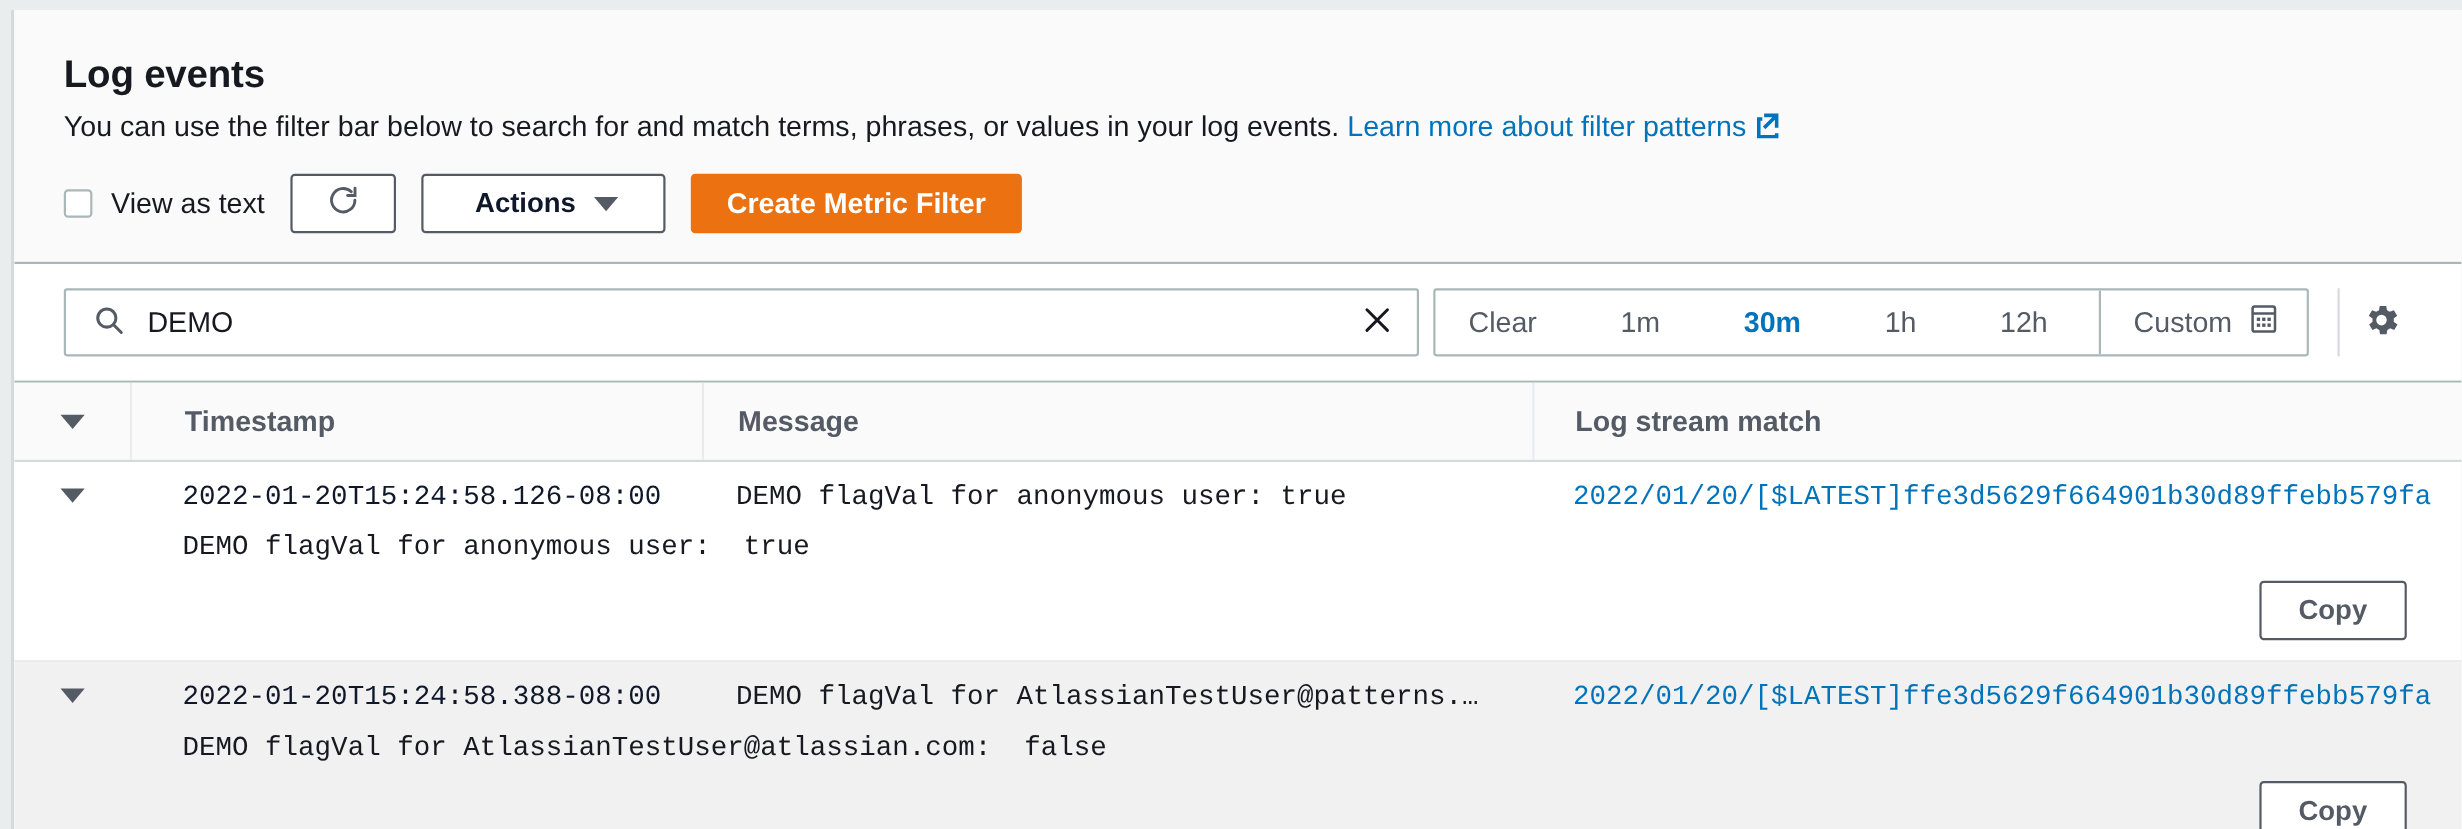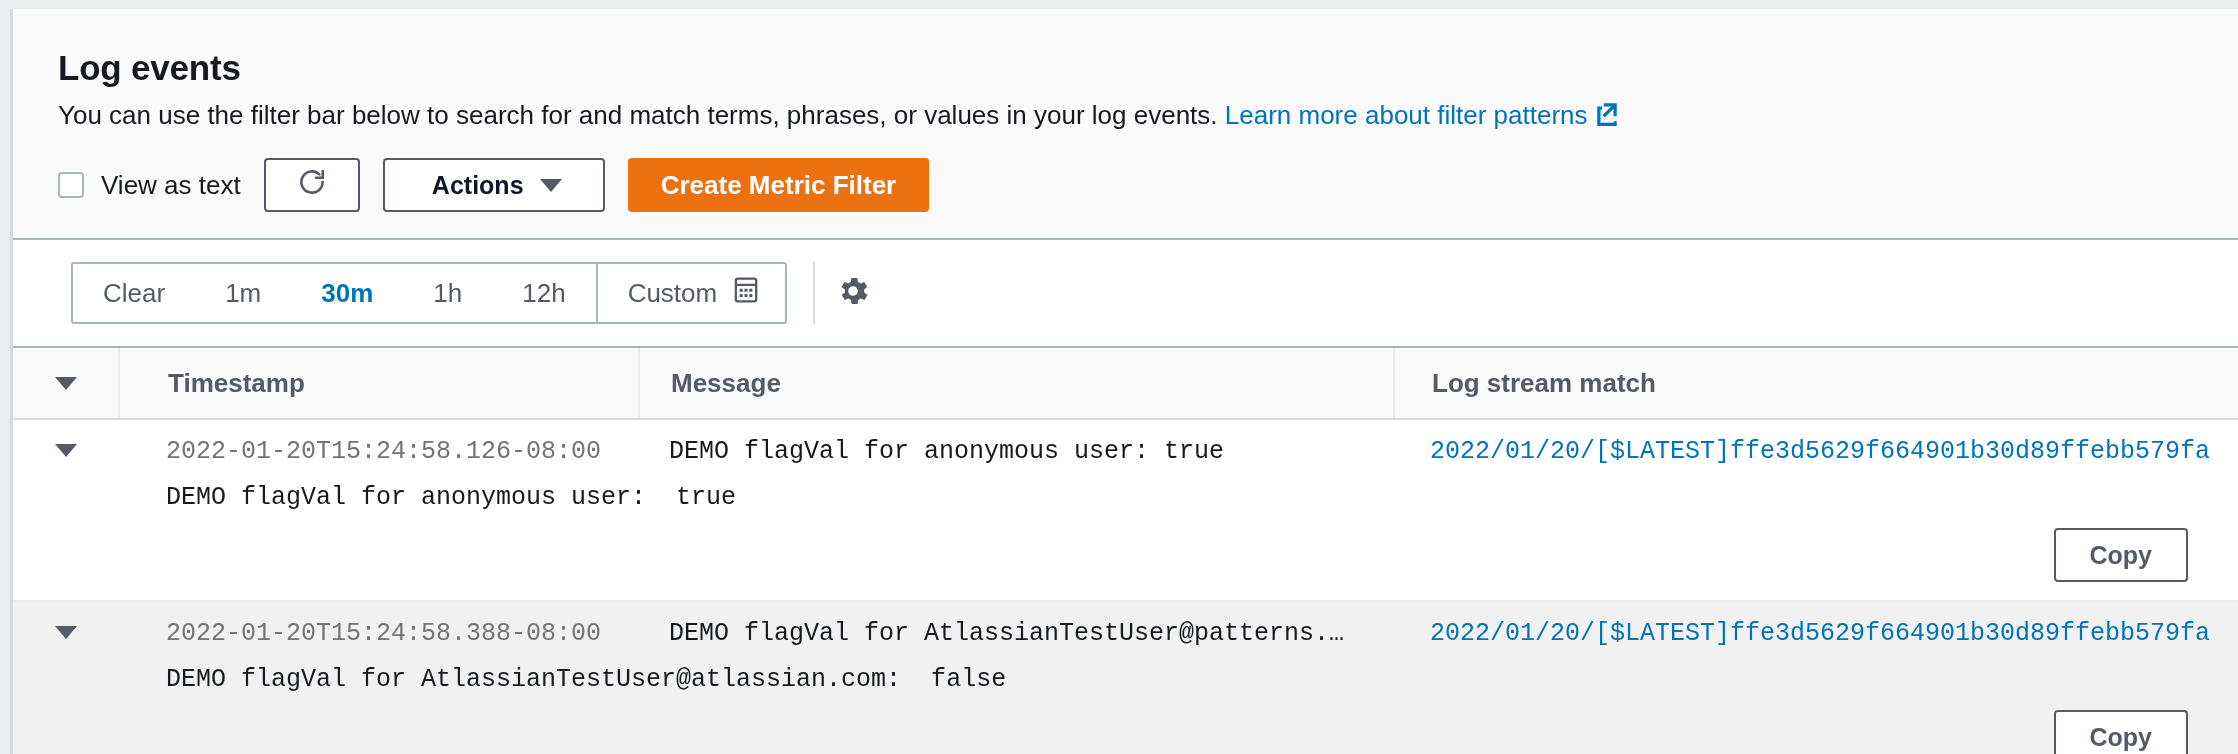--- a/index.html
+++ b/index.html
@@ -173,20 +173,21 @@
 
   .range-group {
     display: flex;
     align-items: stretch;
     height: 62px;
     margin-left: 13px;
     border: 2px solid #aab7b8;
     border-radius: 3px;
     background: #fff;
     overflow: hidden;
+    gap: 16px;
   }
 
   .range-btn {
     display: flex;
     align-items: center;
     justify-content: center;
     padding: 0 30px;
     font-size: 26px;
     color: #545b64;
     cursor: pointer;
@@ -272,21 +273,21 @@
     justify-content: center;
     padding-top: 7px;
     cursor: pointer;
   }
 
   .row-ts {
     width: 520px;
     flex: none;
     padding-left: 48px;
     font-family: "Liberation Mono", monospace;
-    color: #737373;
+    color: #0f172a;
     font-size: 25px;
     white-space: nowrap;
   }
 
   .row-msg {
     width: 755px;
     flex: none;
     padding-left: 31px;
     font-family: "Liberation Mono", monospace;
     color: #16191f;
@@ -369,20 +370,34 @@
         <button class="btn btn-actions">
           <span>Actions</span>
           <span class="caret"></span>
         </button>
 
         <button class="btn btn-primary">Create Metric Filter</button>
       </div>
     </div>
 
     <div class="filter-row">
+      <div class="search-box">
+        <span class="search-icon">
+          <svg width="30" height="30" viewBox="0 0 24 24" fill="none" stroke="#545b64" stroke-width="2.2" stroke-linecap="round">
+            <circle cx="10.5" cy="10.5" r="6.6"></circle>
+            <path d="M15.4 15.4L21 21"></path>
+          </svg>
+        </span>
+        <input class="search-value" type="text" value="DEMO" style="">
+        <span class="clear-x">
+          <svg width="32" height="32" viewBox="0 0 24 24" fill="none" stroke="#16191f" stroke-width="2" stroke-linecap="round">
+            <path d="M5 5l14 14M19 5L5 19"></path>
+          </svg>
+        </span>
+      </div>
 
       <div class="range-group">
         <button class="range-btn">Clear</button>
         <button class="range-btn">1m</button>
         <button class="range-btn active">30m</button>
         <button class="range-btn">1h</button>
         <button class="range-btn">12h</button>
         <button class="range-btn custom">
           <span>Custom</span>
           <span>

